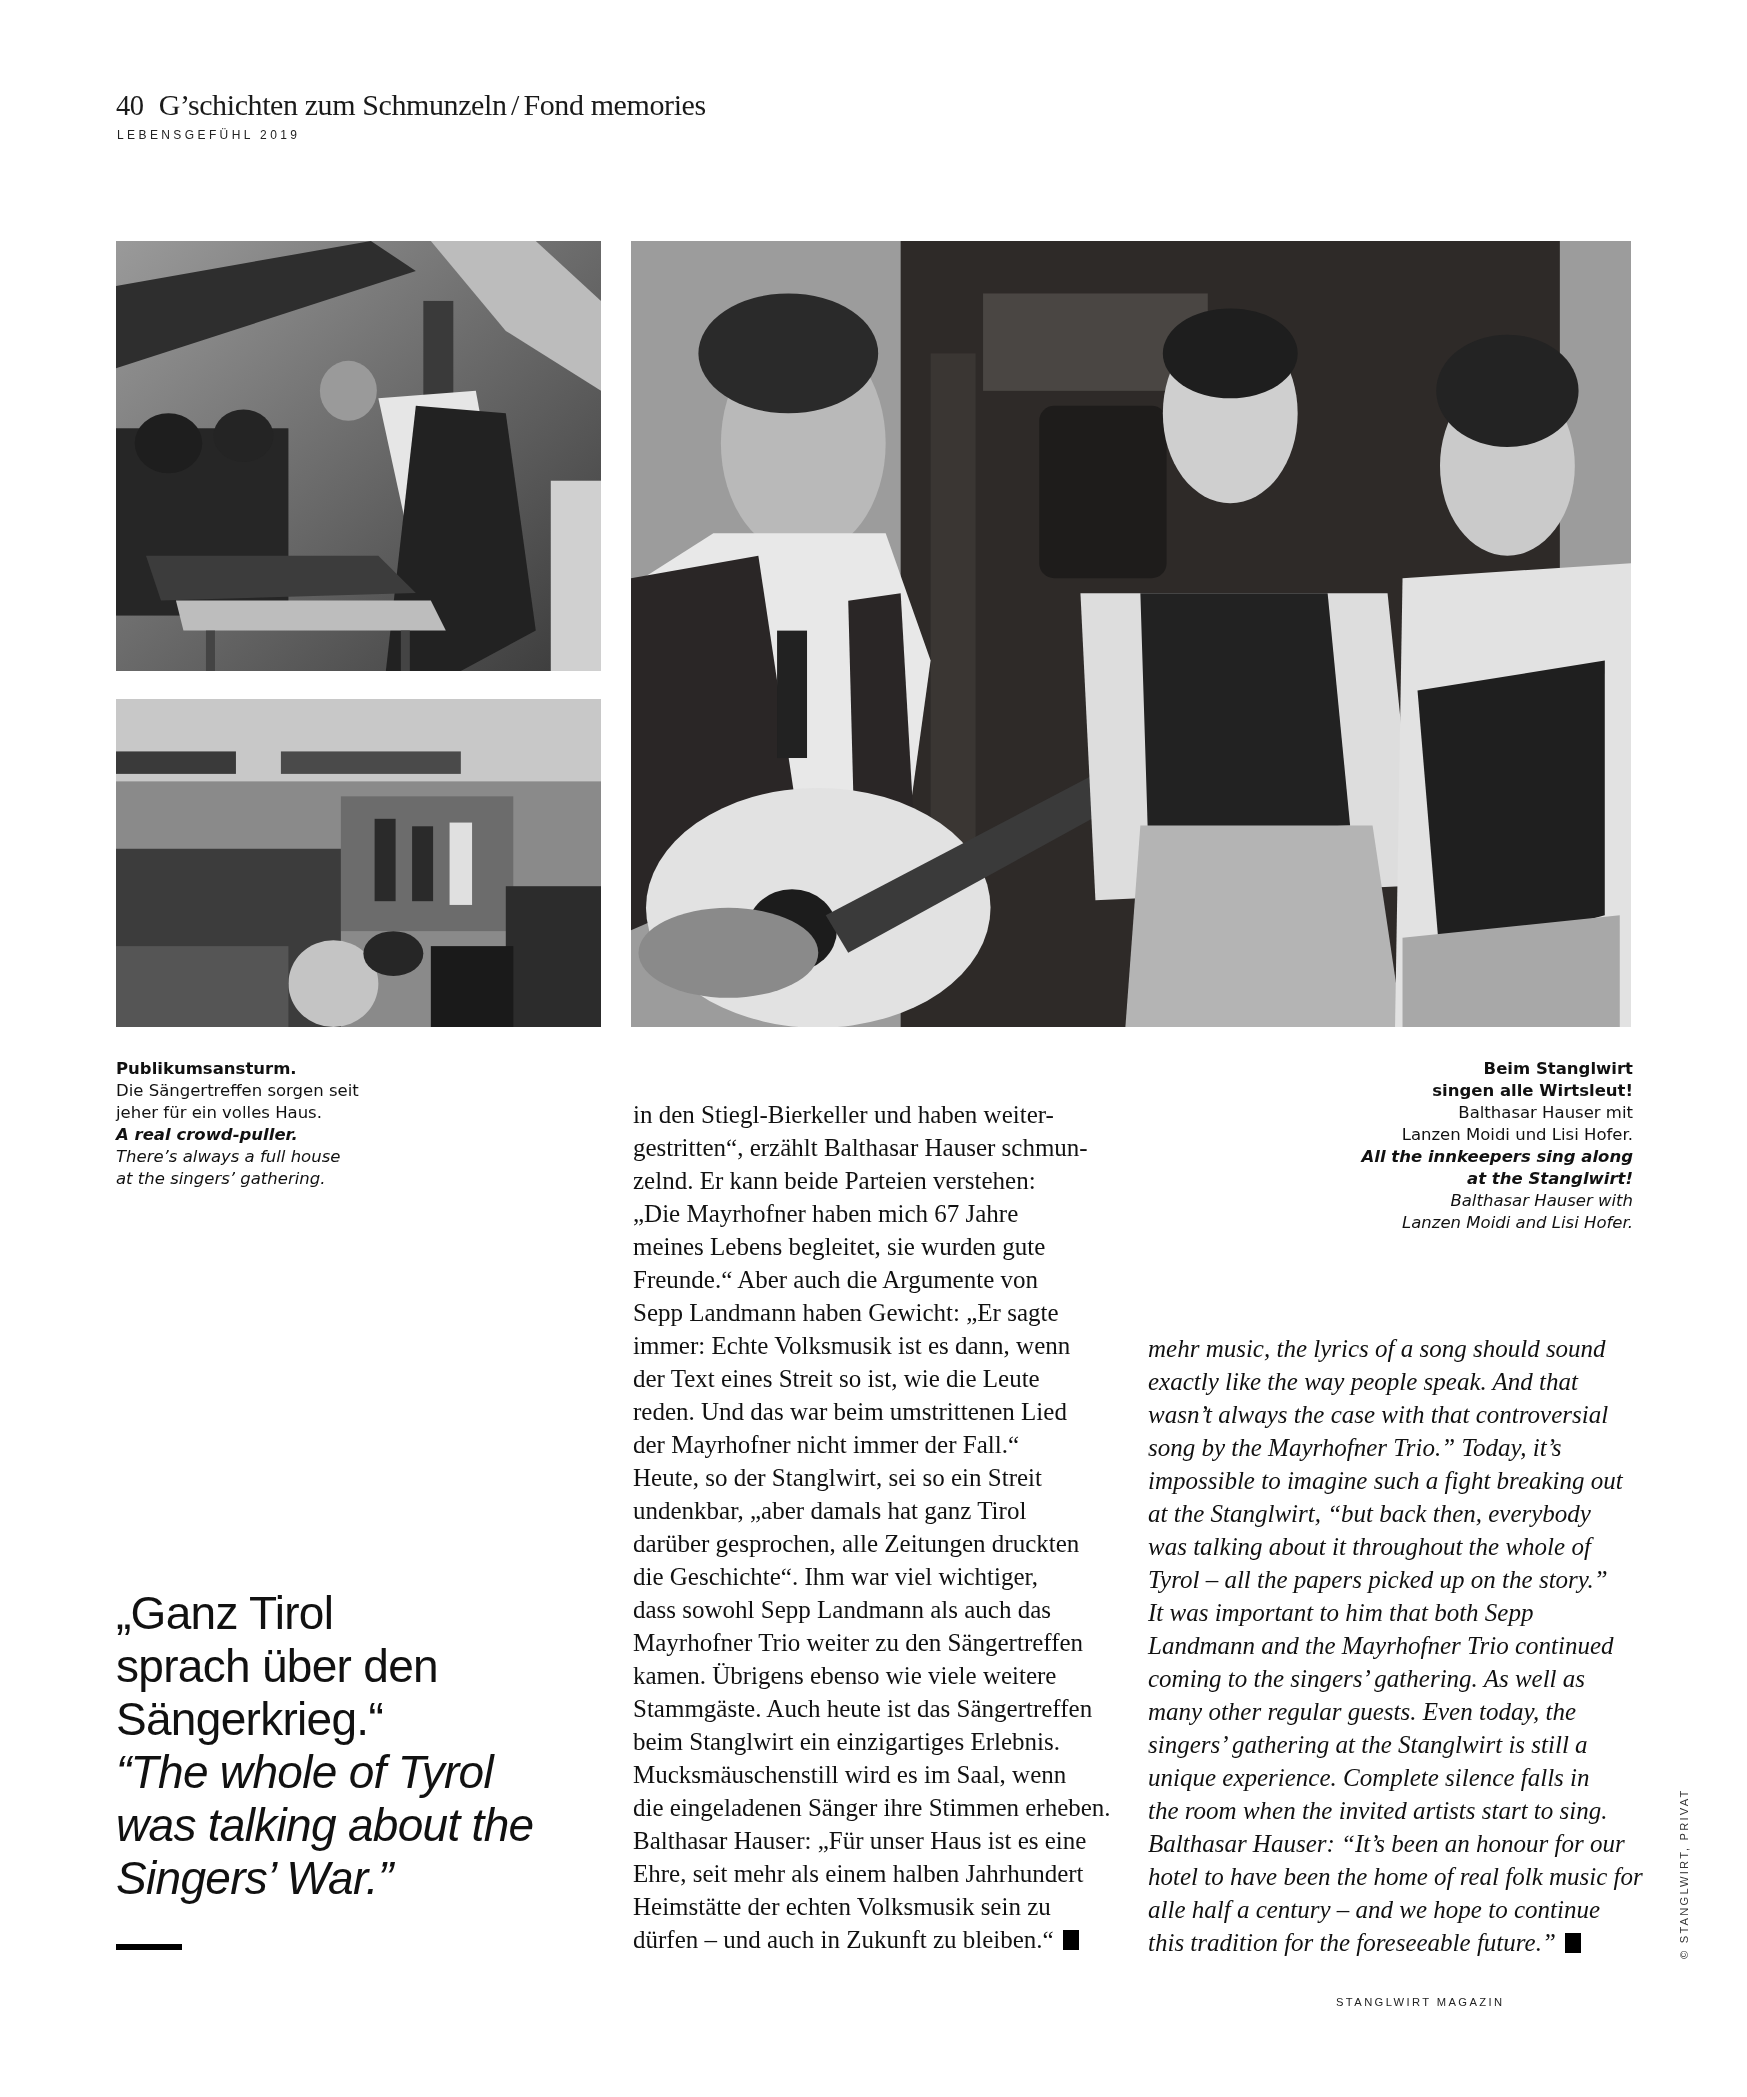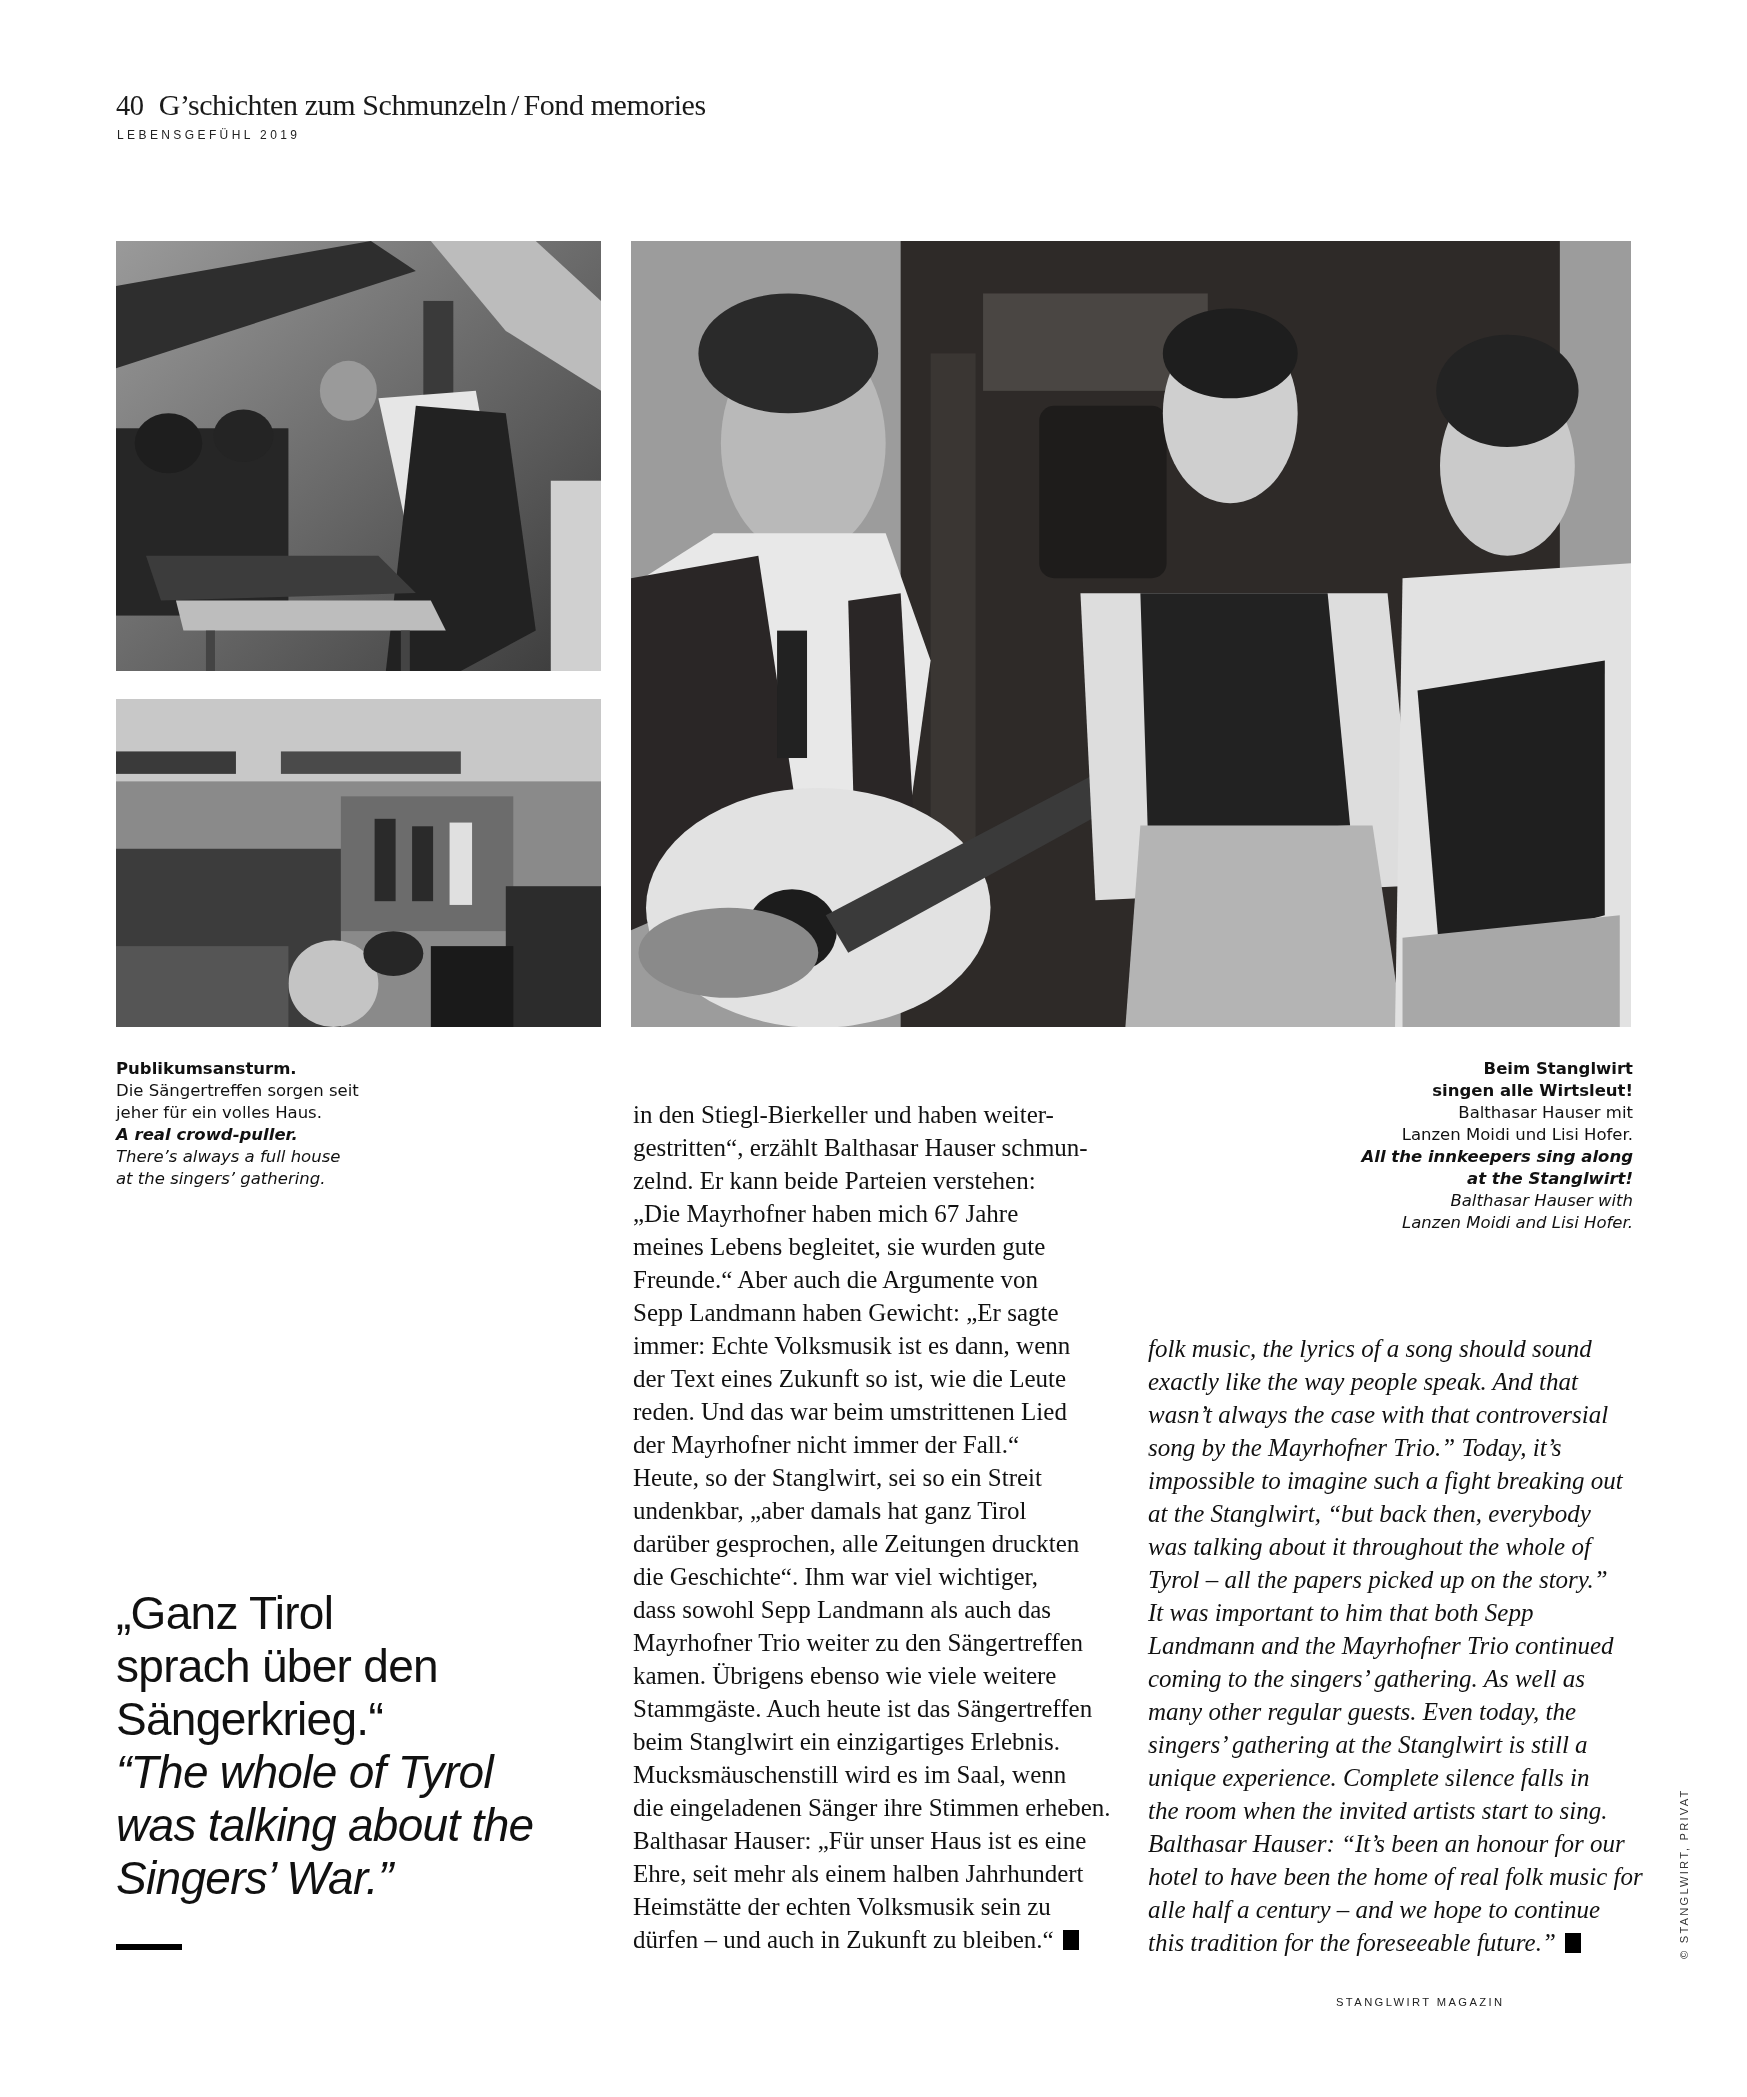--- a/index.html
+++ b/index.html
@@ -155,42 +155,42 @@
 
 <div class="abs col" id="col-de">
   <span class="ln">in den Stiegl-Bierkeller und haben weiter-</span>
   <span class="ln">gestritten“, erzählt Balthasar Hauser schmun-</span>
   <span class="ln">zelnd. Er kann beide Parteien verstehen:</span>
   <span class="ln">„Die Mayrhofner haben mich 67 Jahre</span>
   <span class="ln">meines Lebens begleitet, sie wurden gute</span>
   <span class="ln">Freunde.“ Aber auch die Argumente von</span>
   <span class="ln">Sepp Landmann haben Gewicht: „Er sagte</span>
   <span class="ln">immer: Echte Volksmusik ist es dann, wenn</span>
-  <span class="ln">der Text eines Zukunft so ist, wie die Leute</span>
+  <span class="ln">der Text eines Streit so ist, wie die Leute</span>
   <span class="ln">reden. Und das war beim umstrittenen Lied</span>
   <span class="ln">der Mayrhofner nicht immer der Fall.“</span>
   <span class="ln">Heute, so der Stanglwirt, sei so ein Streit</span>
   <span class="ln">undenkbar, „aber damals hat ganz Tirol</span>
   <span class="ln">darüber gesprochen, alle Zeitungen druckten</span>
   <span class="ln">die Geschichte“. Ihm war viel wichtiger,</span>
   <span class="ln">dass sowohl Sepp Landmann als auch das</span>
   <span class="ln">Mayrhofner Trio weiter zu den Sängertreffen</span>
   <span class="ln">kamen. Übrigens ebenso wie viele weitere</span>
   <span class="ln">Stammgäste. Auch heute ist das Sängertreffen</span>
   <span class="ln">beim Stanglwirt ein einzigartiges Erlebnis.</span>
   <span class="ln">Mucksmäuschenstill wird es im Saal, wenn</span>
   <span class="ln">die eingeladenen Sänger ihre Stimmen erheben.</span>
   <span class="ln">Balthasar Hauser: „Für unser Haus ist es eine</span>
   <span class="ln">Ehre, seit mehr als einem halben Jahrhundert</span>
   <span class="ln">Heimstätte der echten Volksmusik sein zu</span>
   <span class="ln"><span>dürfen – und auch in Zukunft zu bleiben.“</span><span class="endmark"></span></span>
 </div>
 
 <div class="abs col" id="col-en">
-  <span class="ln">folk music, the lyrics of a song should sound</span>
+  <span class="ln">mehr music, the lyrics of a song should sound</span>
   <span class="ln">exactly like the way people speak. And that</span>
   <span class="ln">wasn’t always the case with that controversial</span>
   <span class="ln">song by the Mayrhofner Trio.” Today, it’s</span>
   <span class="ln">impossible to imagine such a fight breaking out</span>
   <span class="ln">at the Stanglwirt, “but back then, everybody</span>
   <span class="ln">was talking about it throughout the whole of</span>
   <span class="ln">Tyrol – all the papers picked up on the story.”</span>
   <span class="ln">It was important to him that both Sepp</span>
   <span class="ln">Landmann and the Mayrhofner Trio continued</span>
   <span class="ln">coming to the singers’ gathering. As well as</span>

